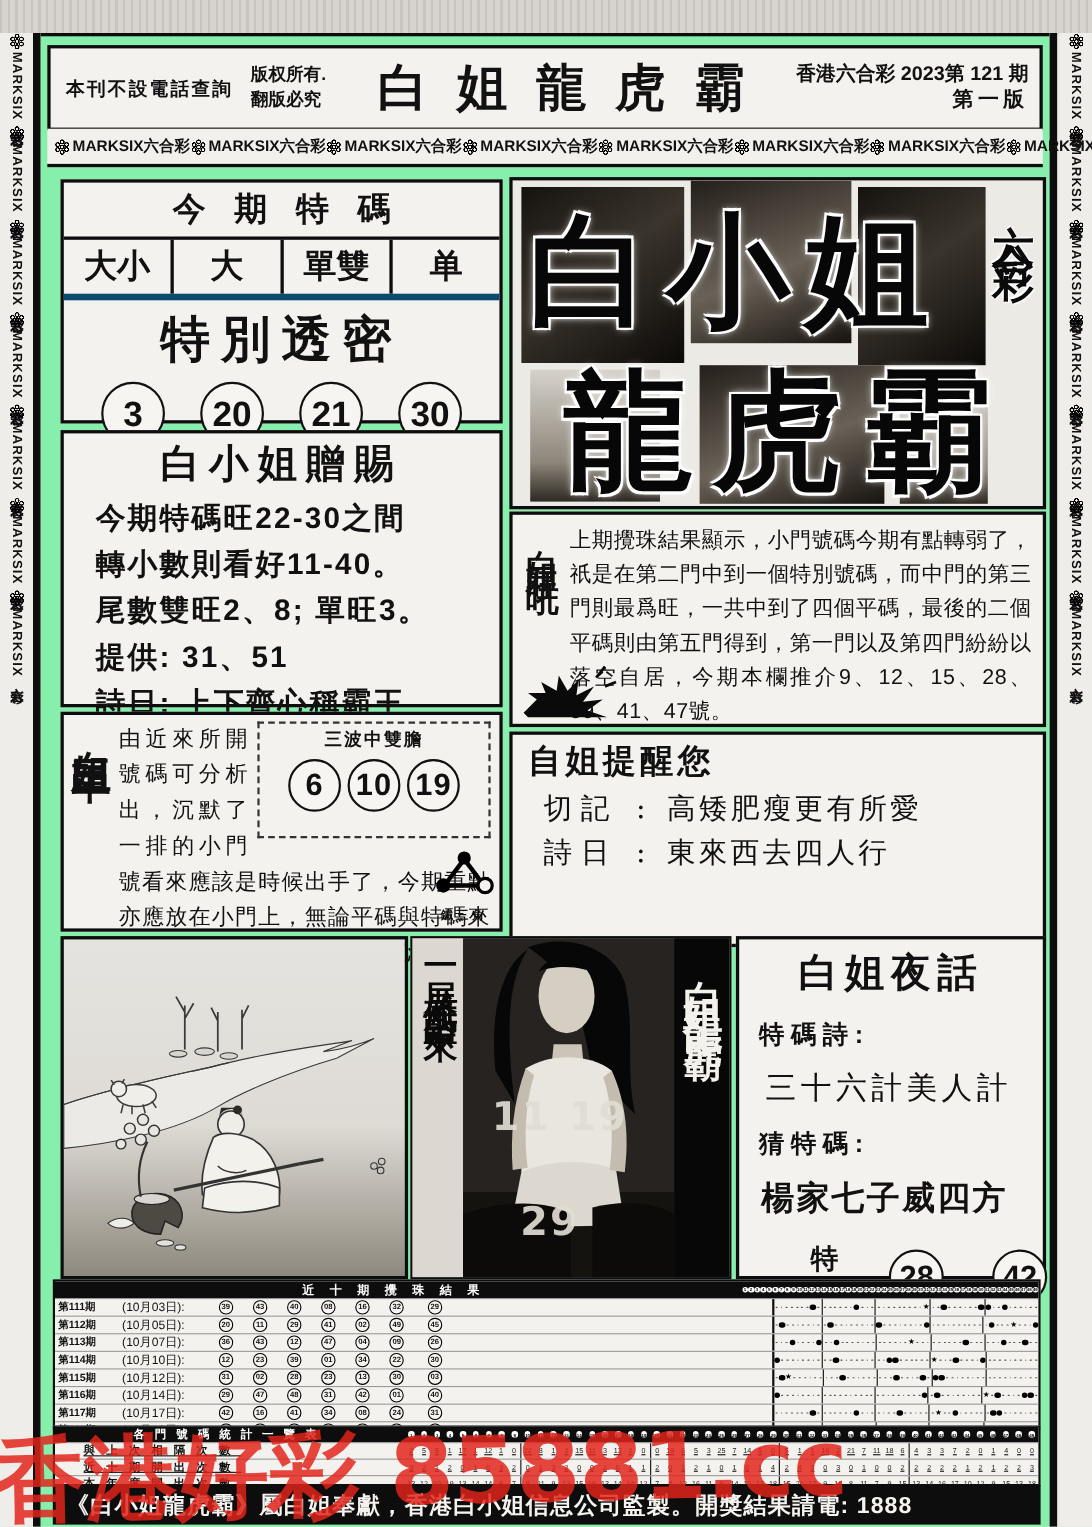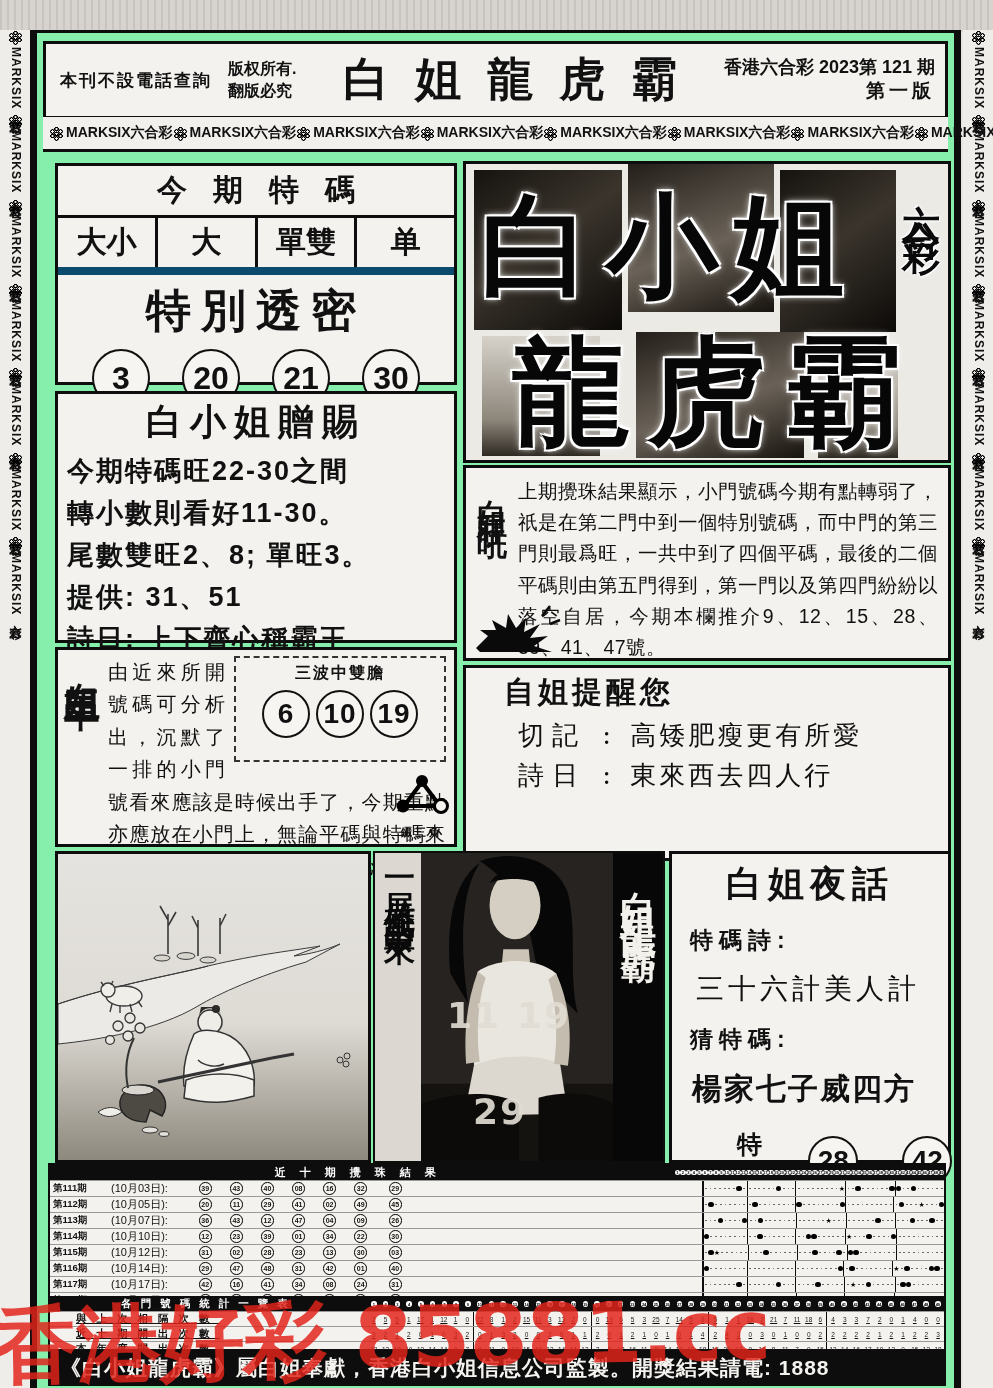--- a/index.html
+++ b/index.html
@@ -39,31 +39,31 @@
   .banner{position:absolute;left:6px;right:6px;top:84px;height:32px;border-bottom:3px solid #0d0d0d;
     display:flex;align-items:center;justify-content:space-between;padding:0 6px;background:#f2f0ec;}
   .banner-item{display:flex;align-items:center;gap:2px;font-size:14px;font-weight:700;white-space:nowrap;}
   
   .box{position:absolute;border:3px solid #0d0d0d;background:#f4f2ee;box-sizing:border-box;}
   .circle{display:inline-flex;align-items:center;justify-content:center;border:2.5px solid #111;
     border-radius:50%;font-weight:700;background:#f7f5f1;}
   
   .sp-title{border-bottom:3px solid #0d0d0d;text-align:center;font-size:30px;font-weight:700;
     letter-spacing:26px;text-indent:26px;padding:4px 0;}
-  .sp-cells{display:flex;border-bottom:8px solid #0c4a6e;}
+  .sp-cells{display:flex;border-bottom:6px solid #0c4a6e;}
   .sp-cells span{flex:1;text-align:center;font-size:30px;font-weight:700;padding:4px 0;}
   .sp-cells span + span{border-left:3px solid #0d0d0d;}
   .sp-sub{text-align:center;font-size:45px;font-weight:700;letter-spacing:10px;margin-top:6px;
     font-family:"DejaVu Serif",serif;}
   .sp-nums{display:flex;justify-content:center;gap:32px;margin-top:8px;}
   .sp-nums .circle{width:54px;height:54px;font-size:32px;}
   
   .gift-title{text-align:center;font-size:36px;font-weight:800;letter-spacing:8px;
     font-family:"DejaVu Serif",serif;margin:4px 0 2px;}
-  .gift-lines{padding:0 9px;}
+  .gift-lines{padding:0 29px;}
   .gift-lines div{font-size:27px;font-weight:600;letter-spacing:2px;margin:6px 0;white-space:nowrap;}
   
   .three-wrap{display:flex;height:100%;}
   .three-label{width:50px;writing-mode:vertical-rl;text-orientation:upright;
     font-family:"DejaVu Serif",serif;font-weight:800;font-size:36px;line-height:50px;
     letter-spacing:4px;padding-top:4px;}
   .three-body{flex:1;position:relative;font-size:20px;line-height:1.62;padding:6px 8px 0 0;
     text-align:justify;letter-spacing:1px;}
   .three-inset{float:right;width:208px;height:102px;border:2.5px dashed #333;margin:0 0 4px 8px;
     text-align:center;}
@@ -264,21 +264,21 @@
         <span class="circle">20</span>
         <span class="circle">21</span>
         <span class="circle">30</span>
       </div>
   </div>
 
   <div class="box" style="left:18px;top:358px;width:402px;height:252px;">
     <div class="gift-title">白小姐贈賜</div>
     <div class="gift-lines">
         <div>今期特碼旺22-30之間</div>
-        <div>轉小數則看好11-30。</div>
+        <div>轉小數則看好11-40。</div>
         <div>尾數雙旺2、8; 單旺3。</div>
         <div>提供: 31、51</div>
         <div>詩日: 上下齊心稱霸王</div>
       </div>
   </div>
 
   <div class="box" style="left:18px;top:614px;width:402px;height:200px;">
     <div class="three-wrap">
       <div class="three-label">白姐三中二</div>
       <div class="three-body">
@@ -323,21 +323,21 @@
       <div class="wang-label">白姐旺吼</div>
       <svg class="burst" width="90" height="52" viewBox="0 0 90 52">
         <polygon points="4,46 16,34 8,28 24,28 20,18 34,26 36,12 44,26 54,16 52,30 68,22 58,36 76,34 62,44 80,50 8,50" fill="#0a0a0a"></polygon>
         <line x1="70" y1="14" x2="78" y2="4" stroke="#0a0a0a" stroke-width="2.5"></line>
         <line x1="78" y1="22" x2="88" y2="18" stroke="#0a0a0a" stroke-width="2.5"></line>
       </svg>
       <div class="wang-body">上期攪珠結果顯示，小門號碼今期有點轉弱了，祇是在第二門中到一個特別號碼，而中門的第三門則最爲旺，一共中到了四個平碼，最後的二個平碼則由第五門得到，第一門以及第四門紛紛以落空自居，今期本欄推介9、12、15、28、39、41、47號。</div>
     </div>
   </div>
 
-  <div class="box" style="left:426px;top:632px;width:488px;height:196px;padding-left:24px;">
+  <div class="box" style="left:426px;top:632px;width:488px;height:196px;">
     <div class="remind-title">自姐提醒您</div>
     <div class="remind-line">
       <span class="lb">切記 :</span>
       <span>高矮肥瘦更有所愛</span>
     </div>
     <div class="remind-line">
       <span class="lb">詩日 :</span>
       <span>東來西去四人行</span>
     </div>
   </div>

